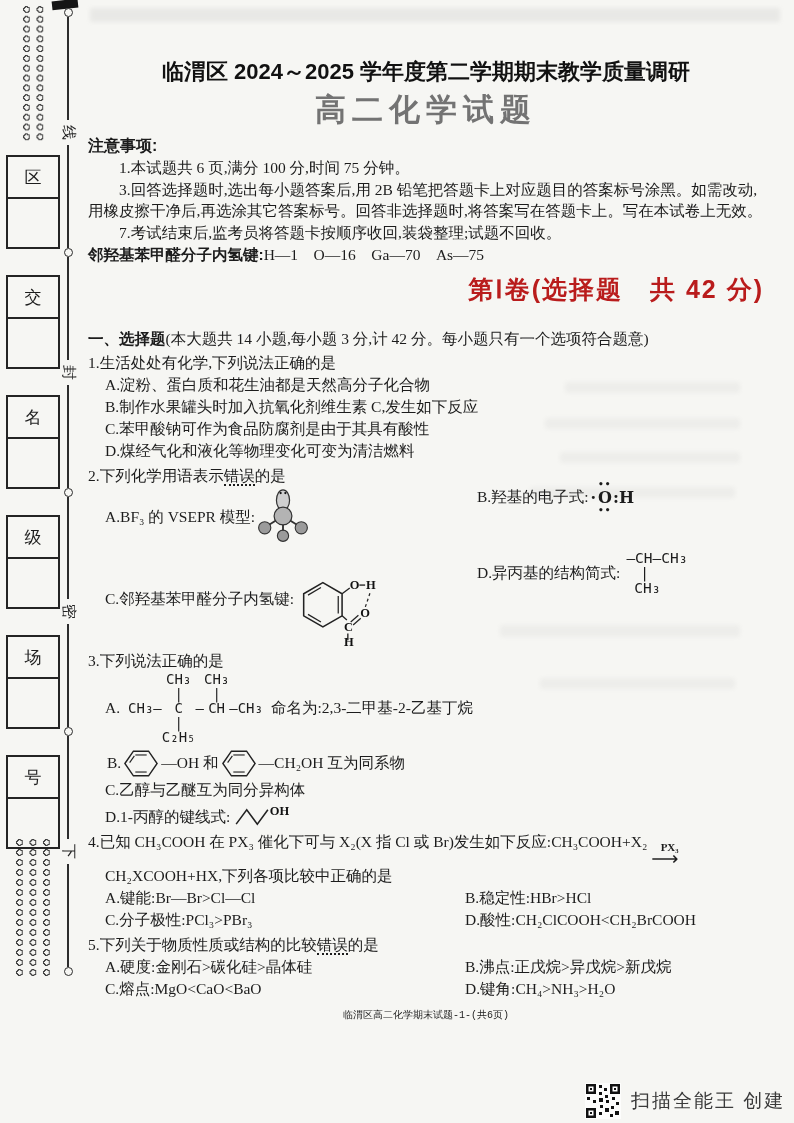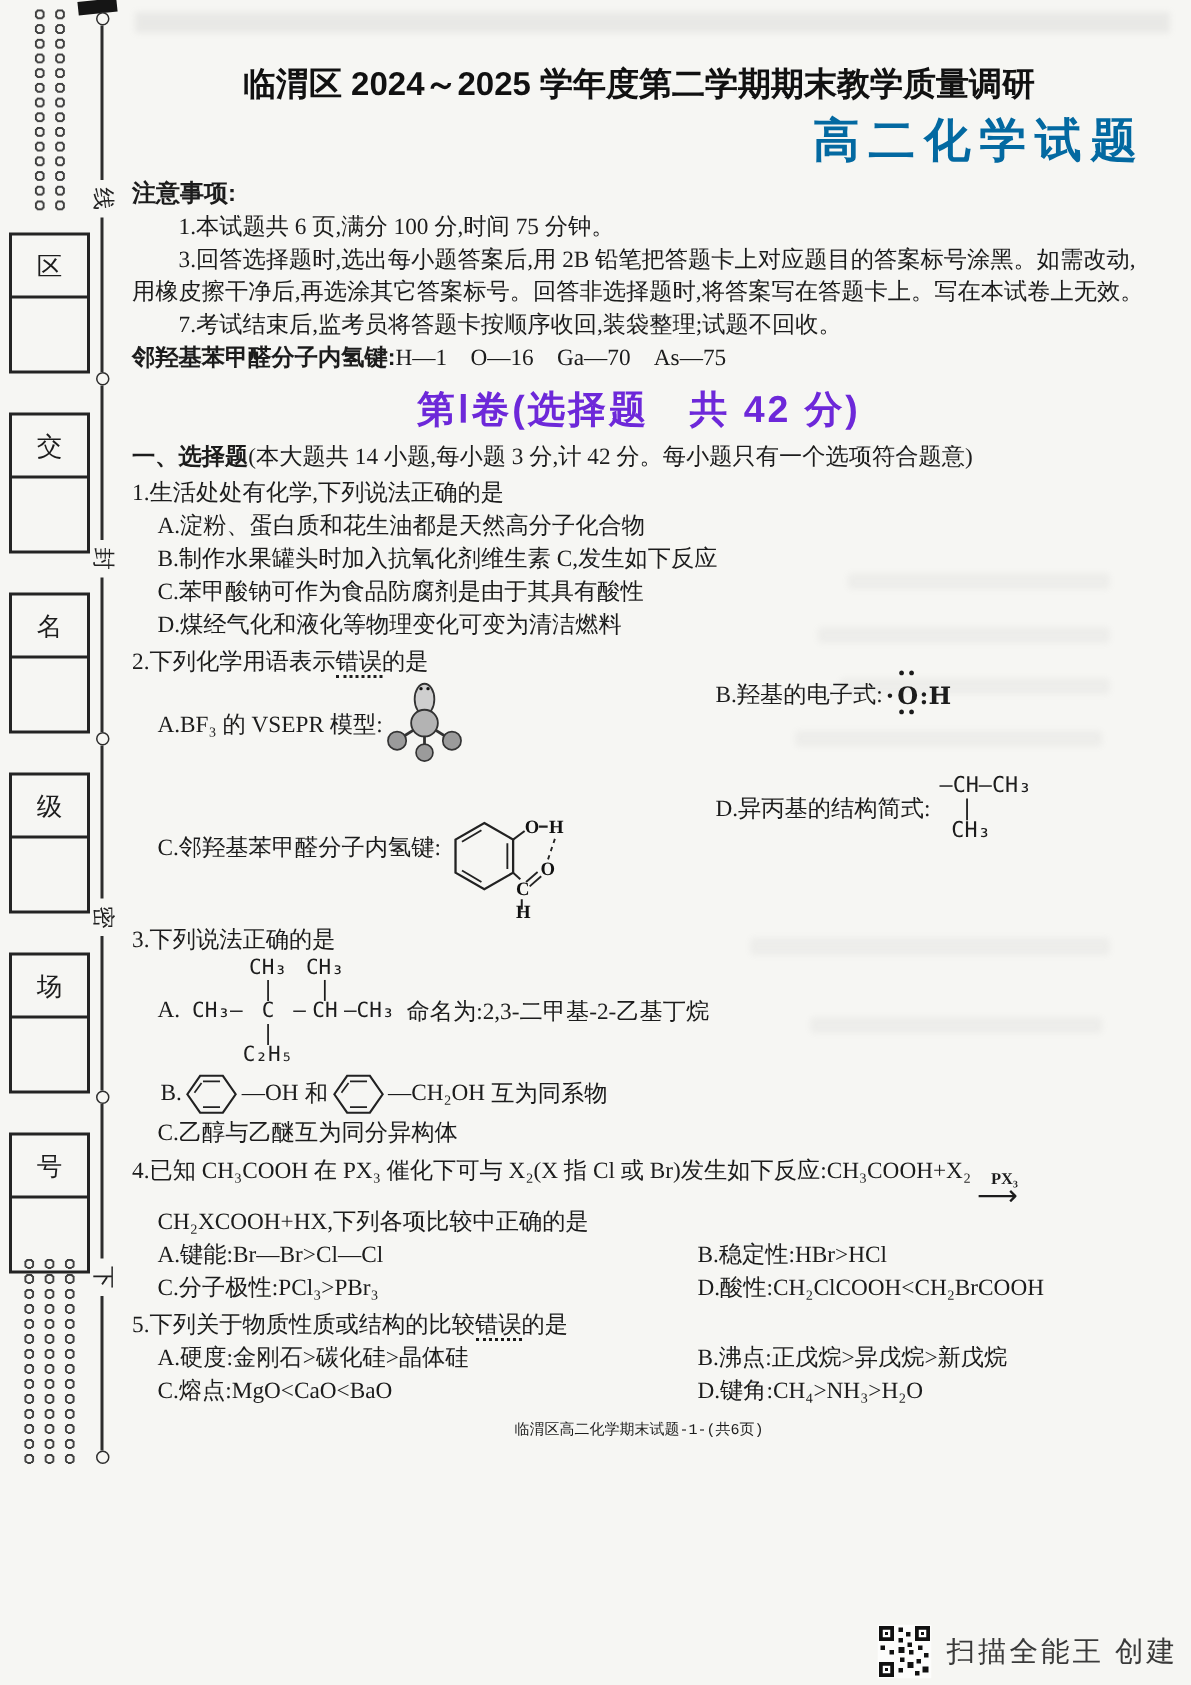--- a/index.html
+++ b/index.html
@@ -45,33 +45,33 @@
     font-size:17px;color:#1d1d1d;font-family:"Liberation Sans",sans-serif;
   }
 
   
   .smudge{position:absolute;background:#8a8a8a;opacity:.08;filter:blur(2px);border-radius:3px;}
 
   
   .content{position:absolute;left:88px;top:42px;width:676px;}
   .doc-title{
     text-align:center;font-family:"Liberation Sans",sans-serif;
-    font-weight:bold;font-size:22px;line-height:28px;color:#111;
+    font-weight:bold;font-size:22px;line-height:28px;color:#111;margin-top:16px;
   }
   .doc-subtitle{
-    text-align:right;font-family:"Liberation Sans",sans-serif;
-    font-weight:bold;font-size:31px;line-height:38px;letter-spacing:6px;color:#0369a1;margin-top:5px;
+    text-align:center;font-family:"Liberation Sans",sans-serif;
+    font-weight:bold;font-size:31px;line-height:38px;letter-spacing:6px;color:#737373;margin-top:5px;
   }
   .notice-head{font-family:"Liberation Sans",sans-serif;font-weight:bold;font-size:16px;line-height:22px;margin-top:6px;}
   .notice-item{font-size:15.5px;line-height:21.5px;text-indent:2em;}
   .masses{font-size:15.5px;line-height:22px;margin-top:1px;}
   .masses .m-label{font-family:"Liberation Sans",sans-serif;font-weight:bold;}
   .sec-head{
-    text-align:center;font-family:"Liberation Sans",sans-serif;font-weight:bold;
-    font-size:25px;line-height:32px;margin:7px 0 5px 0;letter-spacing:2px;color:#6d28d9;
+    text-align:right;font-family:"Liberation Sans",sans-serif;font-weight:bold;
+    font-size:25px;line-height:32px;margin:7px 0 23px 0;letter-spacing:2px;color:#b91c1c;
   }
   .sec-intro{font-size:15.5px;line-height:21px;}
   .sec-intro .lead{font-family:"Liberation Sans",sans-serif;font-weight:bold;}
 
   .q{margin-top:3px;}
   .q-stem{font-size:15.5px;line-height:22px;}
   .q-opts{padding-left:17px;}
   .q-opt{font-size:15.5px;line-height:22px;}
   .opt-grid{display:grid;grid-template-columns:360px auto;padding-left:17px;}
   .emph{border-bottom:2.5px dotted #1c1c1c;padding-bottom:0px;}
@@ -309,20 +309,27 @@
         <svg width="36" height="31" viewBox="0 0 38 32">
           <polygon points="2,16 11,3 27,3 36,16 27,29 11,29" fill="none" stroke="#222" stroke-width="1.5"></polygon>
           <line x1="13" y1="7" x2="25" y2="7" stroke="#222" stroke-width="1.2"></line>
           <line x1="13" y1="25" x2="25" y2="25" stroke="#222" stroke-width="1.2"></line>
           <line x1="7" y1="15" x2="12" y2="8" stroke="#222" stroke-width="1.2"></line>
         </svg>
         <span>—CH₂OH</span>
         <span>互为同系物</span>
       </div>
       <div class="q-opt" style="padding-left:17px">C.乙醇与乙醚互为同分异构体</div>
+      <div class="q3d">
+        <span>D.1-丙醇的键线式:</span>
+        <svg width="62" height="25" viewBox="0 0 64 26" style="margin-left:4px">
+          <polyline points="2,22 13,7 24,22 35,7" fill="none" stroke="#222" stroke-width="1.6"></polyline>
+          <text x="37" y="12" font-size="13" font-weight="bold" fill="#111">OH</text>
+        </svg>
+      </div>
     </div>
 
     <div class="q">
       <div class="q-stem">
         <span>4.已知 CH₃COOH 在 PX₃ 催化下可与 X₂(X 指 Cl 或 Br)发生如下反应:CH₃COOH+X₂</span><span class="rxn-arrow">
             <span class="cat">PX₃</span>
             <span class="shaft">⟶</span>
           </span>
       </div>
       <div class="q-stem" style="padding-left:17px">CH₂XCOOH+HX,下列各项比较中正确的是</div>

